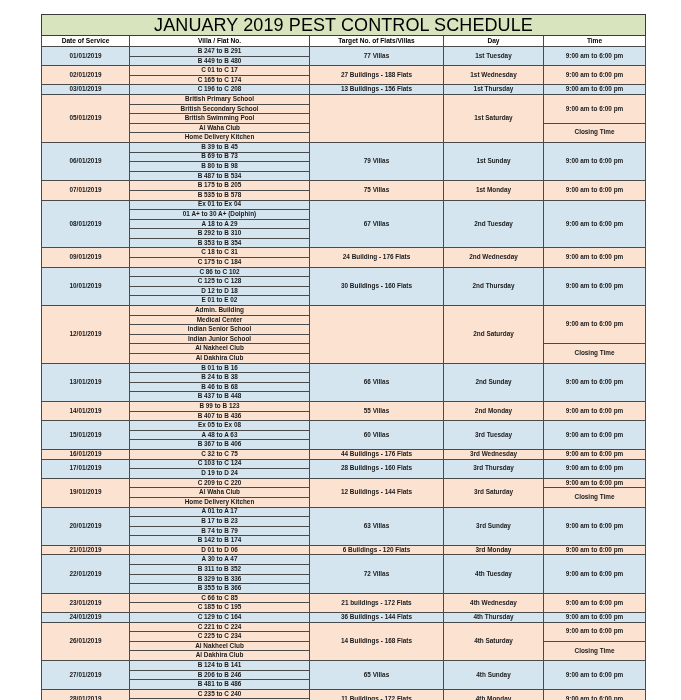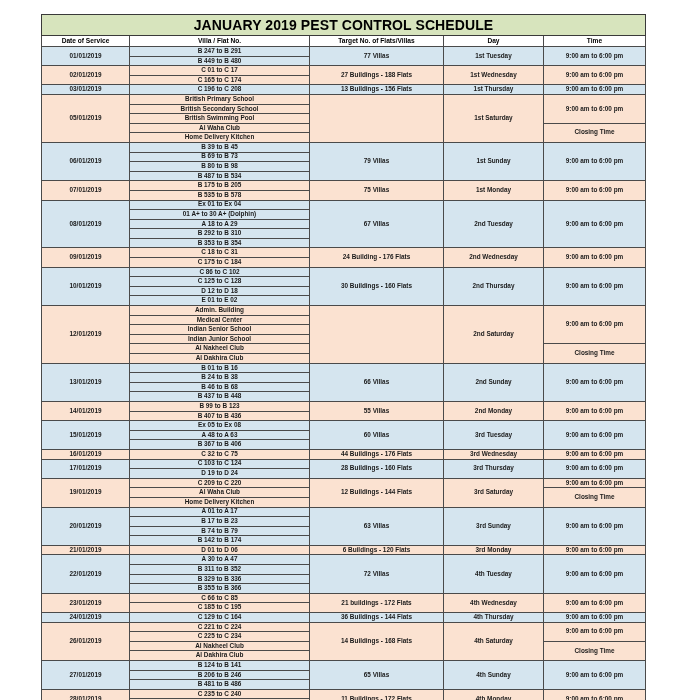--- a/index.html
+++ b/index.html
@@ -32,22 +32,22 @@
   }
   
   col.c-date{width:88px;}
   col.c-villa{width:180px;}
   col.c-target{width:134px;}
   col.c-day{width:100px;}
   col.c-time{width:102px;}
 
   tr.title-row td{
     background:#d7e4bd;
-    font-size:14px;
-    font-weight:bold;
+    font-size:18px;
+    font-weight:normal;
     letter-spacing:0.1px;
     height:20px;
     border:1.4px solid #3a3a3a;
     color:#000;
   }
   tr.head-row td{
     background:#ffffff;
     font-weight:bold;
     font-size:6.6px;
     height:10px;

